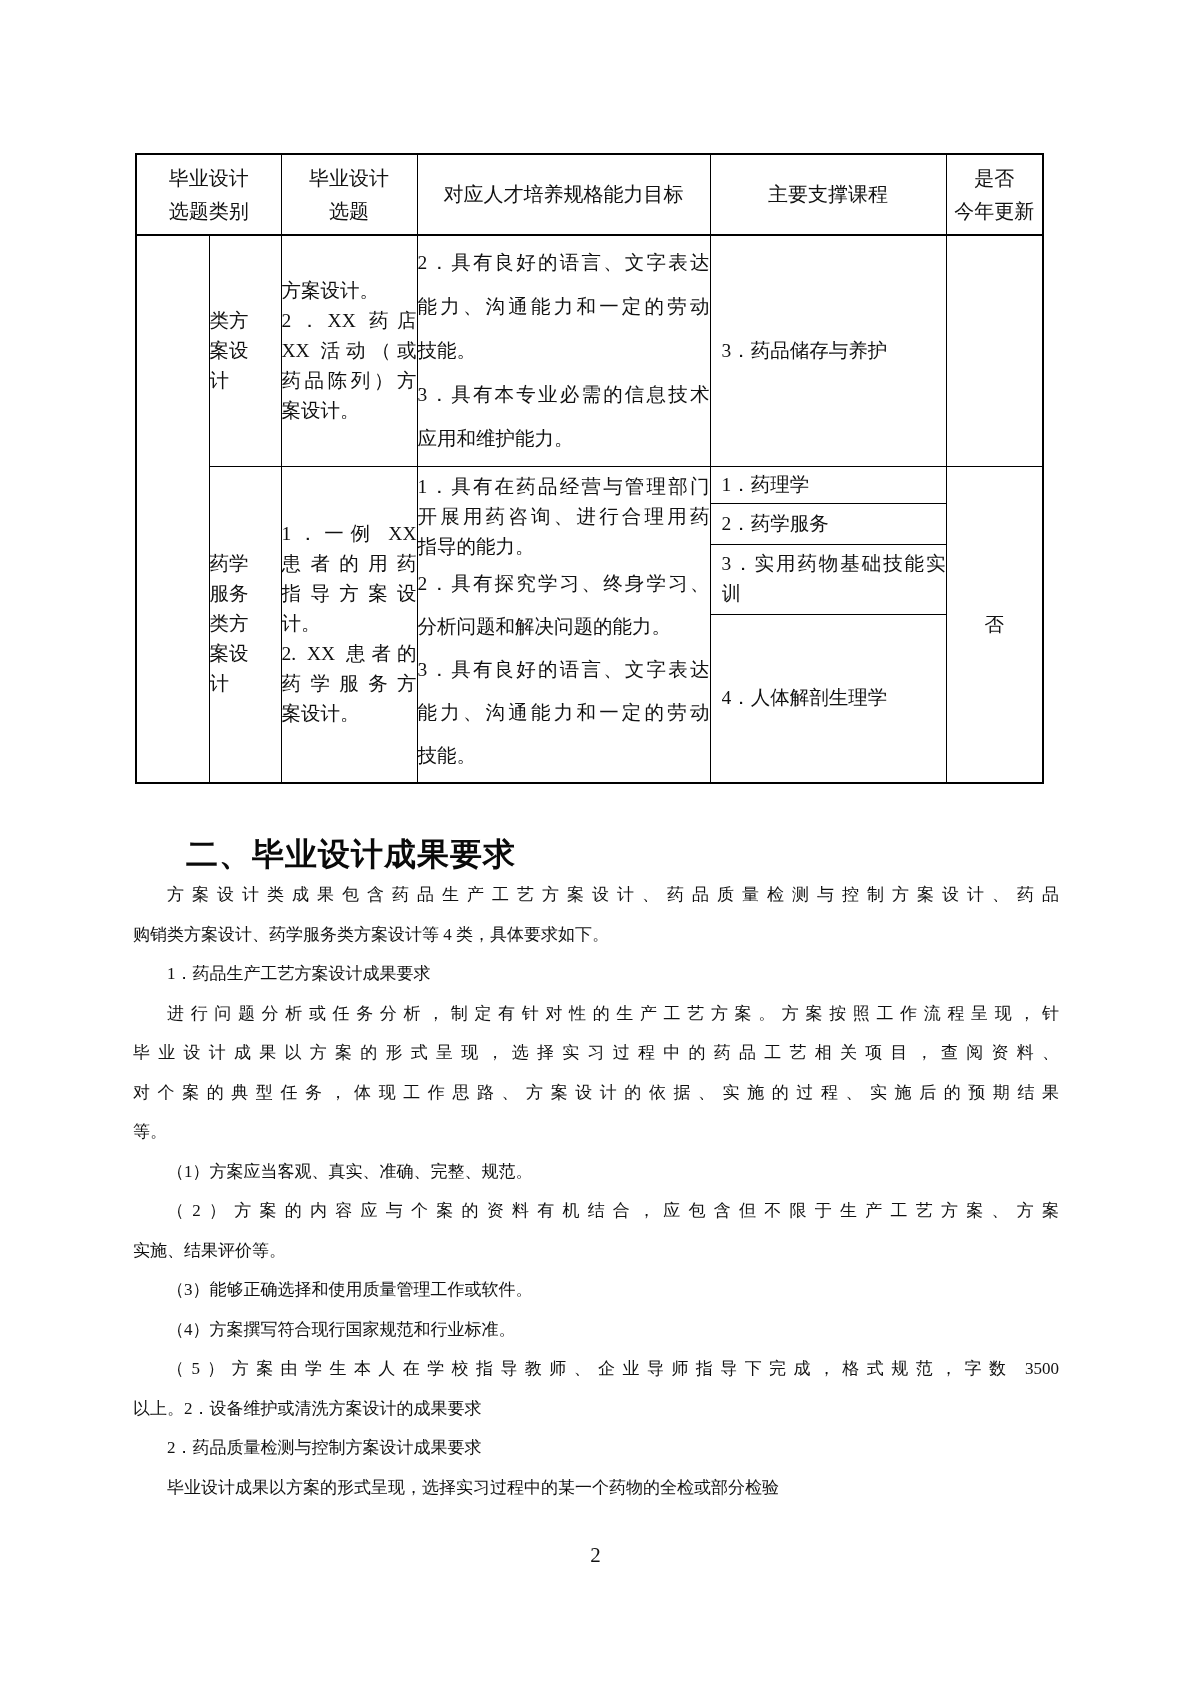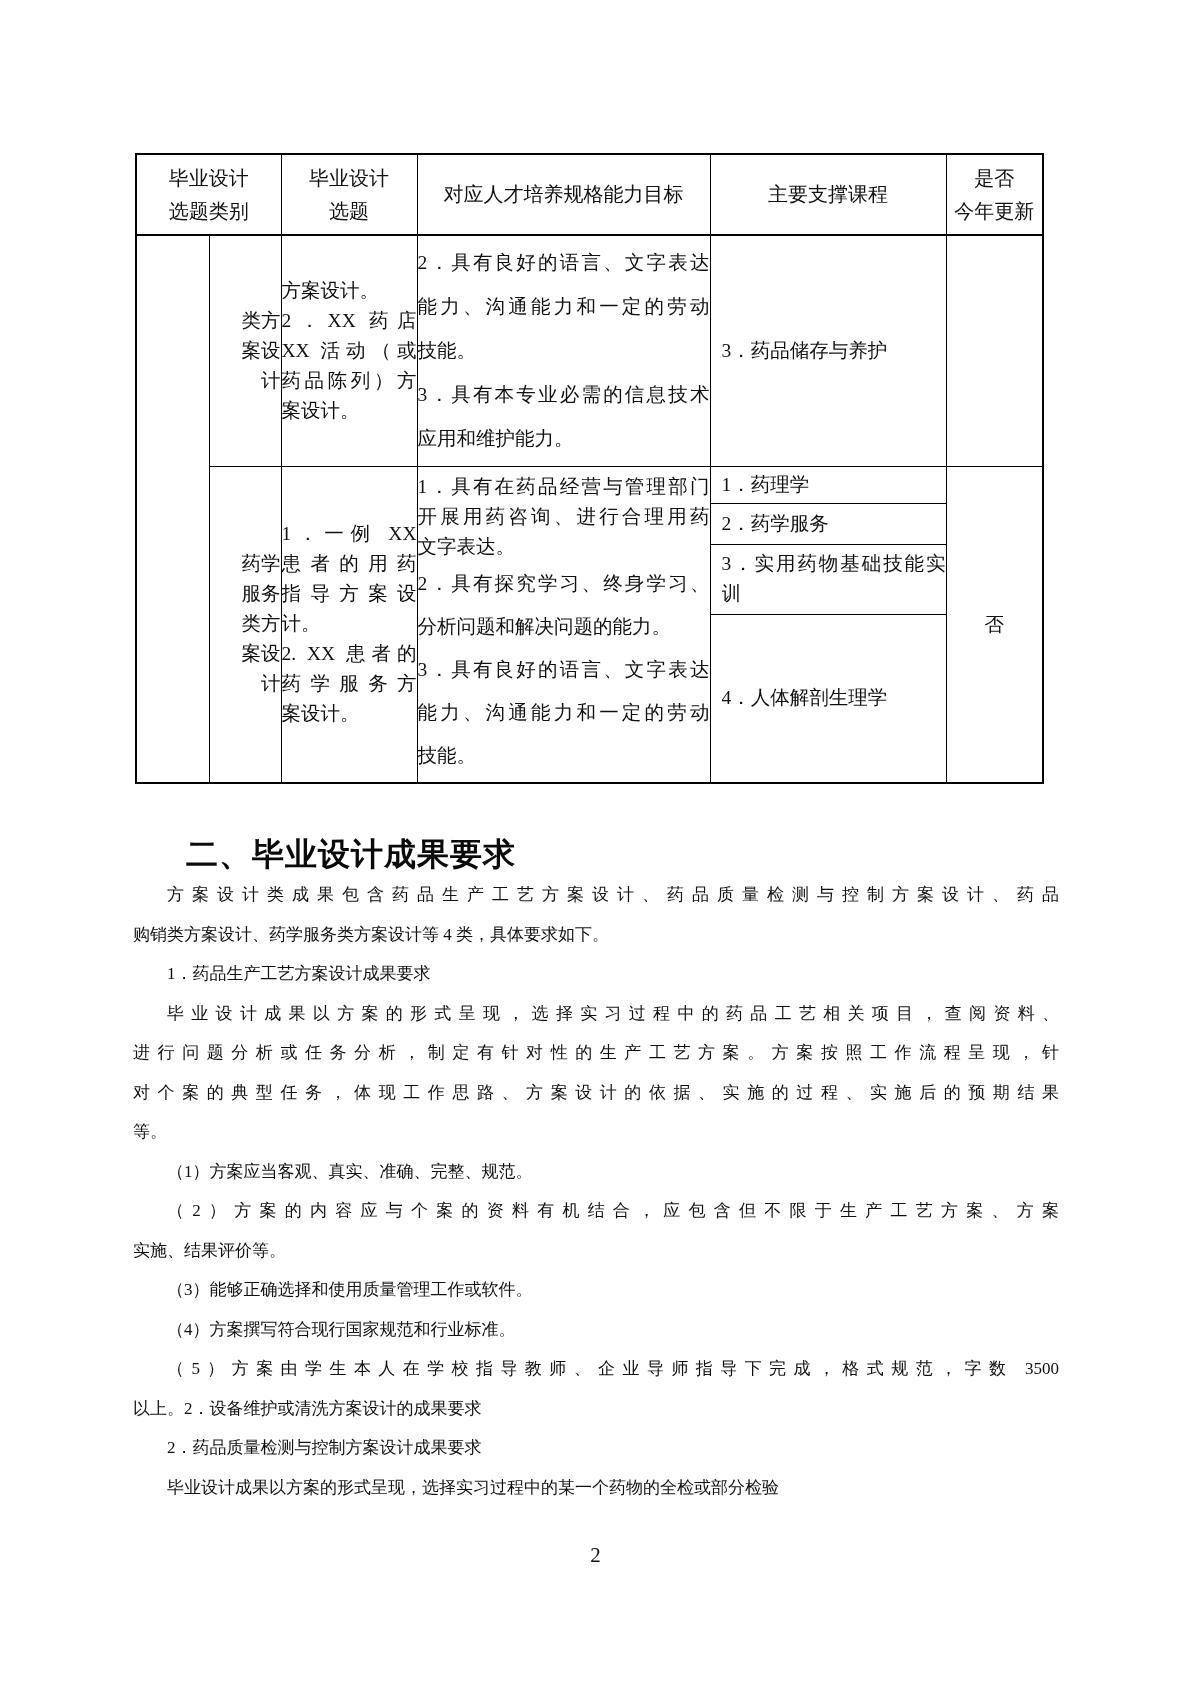--- a/index.html
+++ b/index.html
@@ -15,21 +15,21 @@
     border-collapse:collapse; table-layout:fixed;
     border:2px solid #000;
   }
   .doc-table td { border:1.5px solid #000; padding:0; vertical-align:middle; overflow:hidden; }
   tr.hdr td { border-bottom-width:2.5px; text-align:center; font-size:20px; }
   tr.hdr .cline { line-height:33px; white-space:nowrap; }
 
   .doc-table { font-size:19.5px;padding-left:48px; }
   .cline { white-space:nowrap; }
 
-  .c-cat { text-align:right; }
+  .c-cat { text-align:left; }
   .c-cat .cline { line-height:30px; }
   .c-cat-1 { vertical-align:top; padding-top:38px; }
   .c-cat-2 { vertical-align:middle; }
 
   .jline {
     text-align:justify; text-align-last:justify; text-justify:inter-character;
     white-space:nowrap; overflow:hidden;
   }
   .jline.pend { text-align-last:left; }
 
@@ -160,21 +160,21 @@
             <div class="para">
               <div class="jline">2. XX 患者的</div>
               <div class="jline">药学服务方</div>
               <div class="jline pend">案设计。</div>
             </div>
           </td>
         <td class="c-abil c-abil-2" rowspan="4">
             <div class="para">
               <div class="jline">1．具有在药品经营与管理部门</div>
               <div class="jline">开展用药咨询、进行合理用药</div>
-              <div class="jline pend">文字表达。</div>
+              <div class="jline pend">指导的能力。</div>
             </div>
             <div class="para">
               <div class="jline">2．具有探究学习、终身学习、</div>
               <div class="jline pend">分析问题和解决问题的能力。</div>
             </div>
             <div class="para">
               <div class="jline">3．具有良好的语言、文字表达</div>
               <div class="jline">能力、沟通能力和一定的劳动</div>
               <div class="jline pend">技能。</div>
             </div>
@@ -215,22 +215,22 @@
 
   <div class="bodytext">
       <div class="para">
         <div class="jline">方案设计类成果包含药品生产工艺方案设计、药品质量检测与控制方案设计、药品</div>
         <div class="jline pend">购销类方案设计、药学服务类方案设计等 4 类，具体要求如下。</div>
       </div>
       <div class="para">
         <div class="jline pend">1．药品生产工艺方案设计成果要求</div>
       </div>
       <div class="para">
+        <div class="jline">进行问题分析或任务分析，制定有针对性的生产工艺方案。方案按照工作流程呈现，针</div>
         <div class="jline">毕业设计成果以方案的形式呈现，选择实习过程中的药品工艺相关项目，查阅资料、</div>
-        <div class="jline">进行问题分析或任务分析，制定有针对性的生产工艺方案。方案按照工作流程呈现，针</div>
         <div class="jline">对个案的典型任务，体现工作思路、方案设计的依据、实施的过程、实施后的预期结果</div>
         <div class="jline pend">等。</div>
       </div>
       <div class="para">
         <div class="jline pend">（1）方案应当客观、真实、准确、完整、规范。</div>
       </div>
       <div class="para">
         <div class="jline">（2）方案的内容应与个案的资料有机结合，应包含但不限于生产工艺方案、方案</div>
         <div class="jline pend">实施、结果评价等。</div>
       </div>

